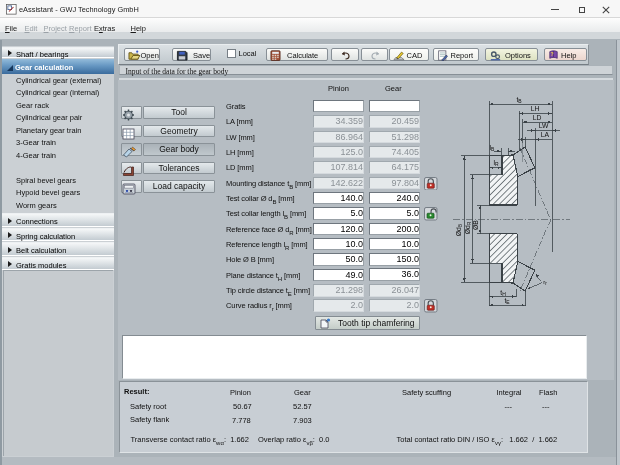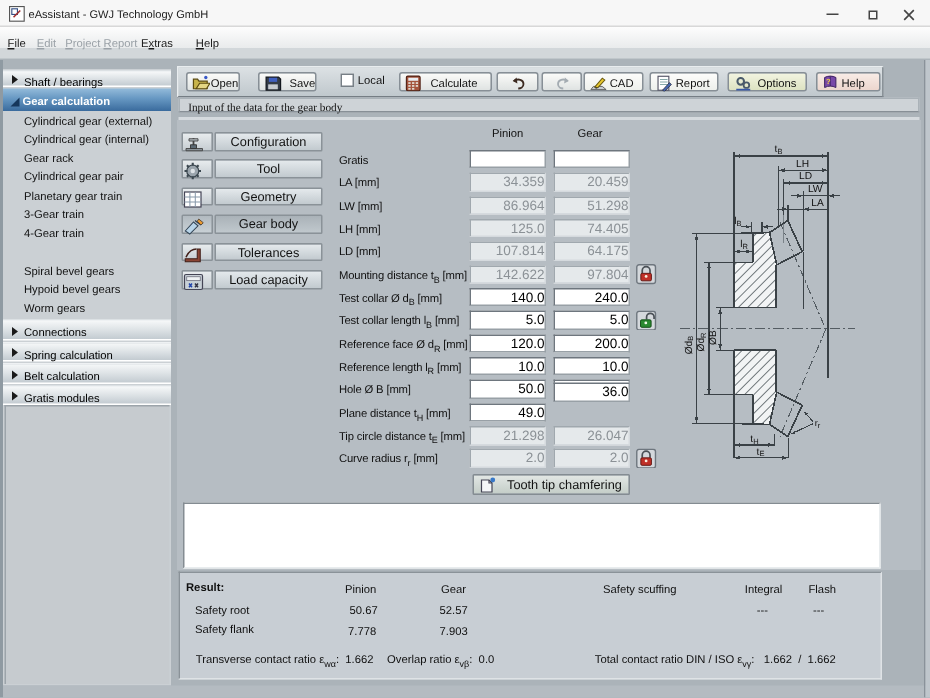--- a/index.html
+++ b/index.html
@@ -201,29 +201,20 @@
 <div style="position:absolute;left:108px;top:4px;width:9px;height:9px;background:#fff;border:1px solid #777f86;"></div>
     <span style="position:absolute;left:119.5px;top:3.5px;font-size:7.5px;color:#111">Local</span>
   </div>
 <div class="abs" style="left:119px;top:77.5px;width:494px;height:2.5px;background:#d5dade;"></div>
 <div class="abs" id="ibar">
     <span>Input of the data for the gear body</span>
   </div>
 <div class="abs" id="content">
  <span class="colh" style="left:210px">Pinion</span>
  <span class="colh" style="left:267px">Gear</span>
- <div class="secbtn" style="top:8.00px">
-      <div class="icb"><svg width="15" height="11" viewBox="0 0 15 11">
-          <path d="M2 9.5 L13 9.5 L13 8 L2 8 Z" fill="#8a9298" stroke="#444" stroke-width="0.6"></path>
-          <path d="M7 1 L7 8" stroke="#444" stroke-width="1.2"></path>
-          <path d="M4 3 L10 3 L10 1.5 L4 1.5 Z" fill="#b0b8be" stroke="#444" stroke-width="0.6"></path>
-          <path d="M5 5.5 L9 5.5 L9 8 L5 8 Z" fill="#5c6a74" stroke="#333" stroke-width="0.6"></path>
-        </svg></div>
-      <div class="lb">Configuration</div>
-    </div>
  <div class="secbtn" style="top:26.45px">
       <div class="icb"><svg width="13" height="12" viewBox="0 0 13 12">
           <circle cx="6.5" cy="6" r="4" fill="#9aa4ac" stroke="#3c4850" stroke-width="0.8"></circle>
           <circle cx="6.5" cy="6" r="1.5" fill="#dde2e6"></circle>
           <g stroke="#3c4850" stroke-width="1.4">
             <line x1="6.5" y1="0.5" x2="6.5" y2="2.5"></line>
             <line x1="6.5" y1="9.5" x2="6.5" y2="11.5"></line>
             <line x1="1" y1="6" x2="3" y2="6"></line>
             <line x1="10" y1="6" x2="12" y2="6"></line>
             <line x1="2.6" y1="2.1" x2="4" y2="3.5"></line>
@@ -310,21 +301,21 @@
  <div class="fin" style="left:195px;top:142.6px">120.0</div>
  <div class="fin" style="left:251px;top:142.6px">200.0</div>
  <span class="flabel" style="top:159.9px">Reference length l<sub>R</sub> [mm]</span>
  <div class="fin" style="left:195px;top:157.9px">10.0</div>
  <div class="fin" style="left:251px;top:157.9px">10.0</div>
  <span class="flabel" style="top:175.3px">Hole Ø B [mm]</span>
  <div class="fin" style="left:195px;top:173.3px">50.0</div>
  <div class="fin" style="left:251px;top:173.3px">150.0</div>
  <span class="flabel" style="top:190.6px">Plane distance t<sub>H</sub> [mm]</span>
  <div class="fin" style="left:195px;top:188.6px">49.0</div>
- <div class="fin" style="left:251px;top:175px">36.0</div>
+ <div class="fin" style="left:251px;top:188px">36.0</div>
  <span class="flabel" style="top:206.0px">Tip circle distance t<sub>E</sub> [mm]</span>
  <div class="fin dis" style="left:195px;top:204.0px">21.298</div>
  <div class="fin dis" style="left:251px;top:204.0px">26.047</div>
  <span class="flabel" style="top:221.3px">Curve radius r<sub>r</sub> [mm]</span>
  <div class="fin dis" style="left:195px;top:219.3px">2.0</div>
  <div class="fin dis" style="left:251px;top:219.3px">2.0</div>
  <span style="position:absolute;left:306px;top:218.8px"><svg width="13.5" height="13.5" viewBox="0 0 13 13">
         <rect x="0.5" y="0.5" width="12" height="12" rx="1.5" fill="#d4d8dc" stroke="#6e767e" stroke-width="0.9"></rect>
         <path d="M4 6 V4.2 a2.5 2.5 0 0 1 5 0 V6" fill="none" stroke="#4a5056" stroke-width="1.1"></path>
         <rect x="3.1" y="6" width="6.8" height="4.8" rx="0.8" fill="#c03028" stroke="#601410" stroke-width="0.6"></rect>

